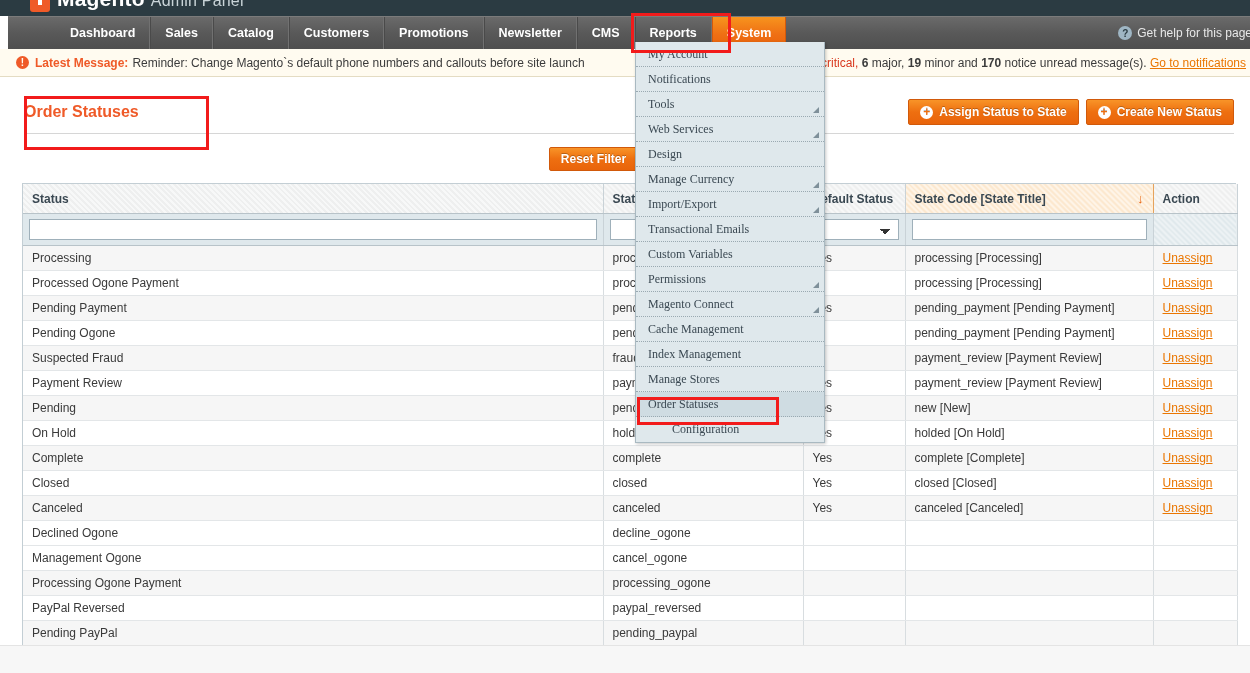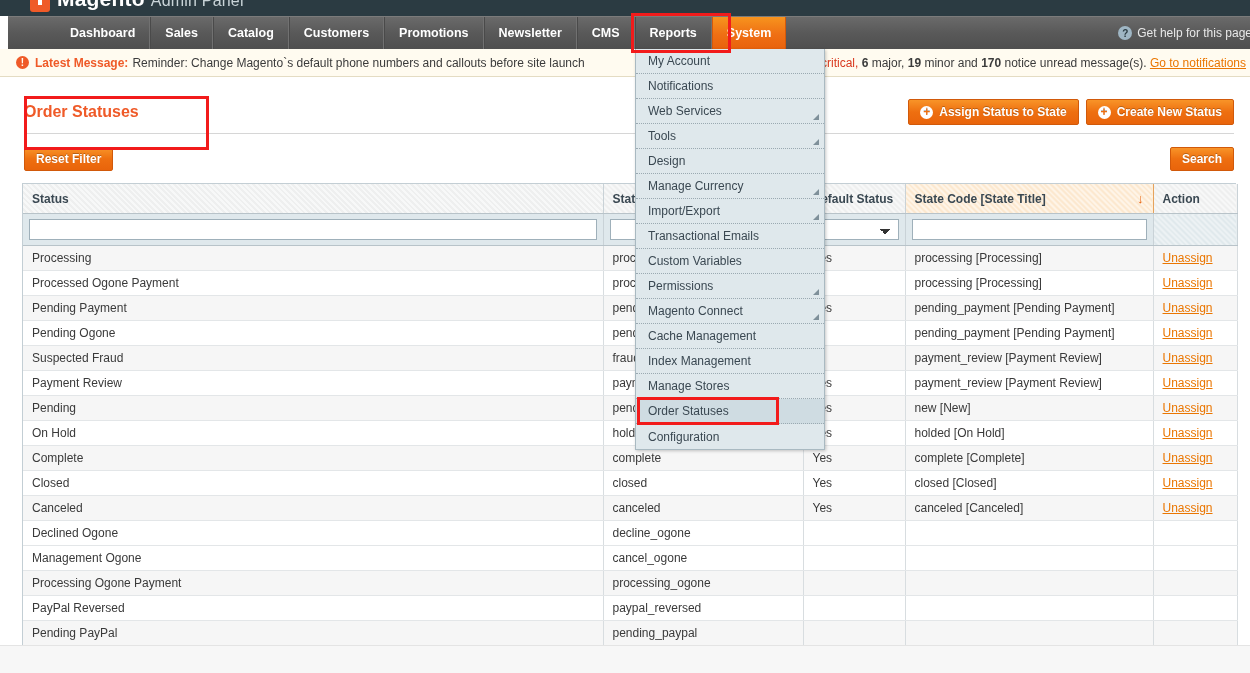--- a/index.html
+++ b/index.html
@@ -111,21 +111,21 @@
   }
   .plus-icon {
     width: 13px; height: 13px; border-radius: 50%;
     background: #fff; color: #ee6f10; font-size: 12px; font-weight: bold;
     display: flex; align-items: center; justify-content: center; line-height: 1;
   }
 
   .hr-line { margin: 0 16px 0 24px; height: 1px; background: #d6d6d6; }
 
   .filter-row {
-    display: flex; justify-content: space-between; gap: 7px;
+    display: flex; justify-content: center; gap: 7px;
     margin: 13px 16px 12px 24px;
   }
   .btn-small {
     background: linear-gradient(to bottom, #f89428 0%, #ee6f10 50%, #e9640b 100%);
     border: 1px solid #d1590a; color: #fff; font-weight: bold; font-size: 12px;
     padding: 4px 11px; border-radius: 2px; cursor: pointer;
     text-shadow: 0 -1px 0 rgba(0,0,0,.25);
   }
 
   
@@ -179,36 +179,37 @@
     padding: 5px 9px; height: 23px;
     font-size: 12px; color: #3a3a3a;
     white-space: nowrap; overflow: hidden; text-overflow: ellipsis;
   }
   tr.even td.cell { background: #f6f6f6; }
   tr.odd  td.cell { background: #ffffff; }
   .unassign { color: #ea7601; text-decoration: underline; cursor: pointer; }
 
   
   .dropdown {
-    position: absolute; left: 635px; top: 49px; width: 190px;
+    position: absolute; left: 635px; top: 42px; width: 190px;
     background: #dfe8ec;
     border: 1px solid #a9b9c1;
     border-top: none;
     box-shadow: 1px 1px 3px rgba(0,0,0,.22);
     z-index: 40;
+    font-family: Liberation Serif, serif;
   }
   .dd-item {
     position: relative;
     padding: 5px 10px 5px 12px;
     font-size: 12px; color: #3a4852;
     border-bottom: 1px dotted #9aa9b1;
     cursor: pointer; height: 25px;
     display: flex; align-items: center;
   }
-  .dd-item:last-child { border-bottom: none; }
+  .dd-item:last-child { border-bottom: none; margin-left: 24px; }
   .dd-item.highlight { background: #cfdce2; }
   .dd-arrow {
     position: absolute; right: 5px; bottom: 3px;
     width: 0; height: 0;
     border-left: 6px solid transparent;
     border-bottom: 6px solid #7f909a;
   }
 
   
   .annot { position: absolute; border: 3px solid #f21b1b; z-index: 60; pointer-events: none; }
@@ -471,25 +472,25 @@
   </div>
 
   <div class="dropdown" id="system-dropdown">
       <div class="dd-item">
         <span>My Account</span>
       </div>
       <div class="dd-item">
         <span>Notifications</span>
       </div>
       <div class="dd-item">
+        <span>Tools</span>
+        <span class="dd-arrow"></span>
+      </div>
+      <div class="dd-item">
         <span>Web Services</span>
-        <span class="dd-arrow"></span>
-      </div>
-      <div class="dd-item">
-        <span>Tools</span>
         <span class="dd-arrow"></span>
       </div>
       <div class="dd-item">
         <span>Design</span>
       </div>
       <div class="dd-item">
         <span>Manage Currency</span>
         <span class="dd-arrow"></span>
       </div>
       <div class="dd-item">

